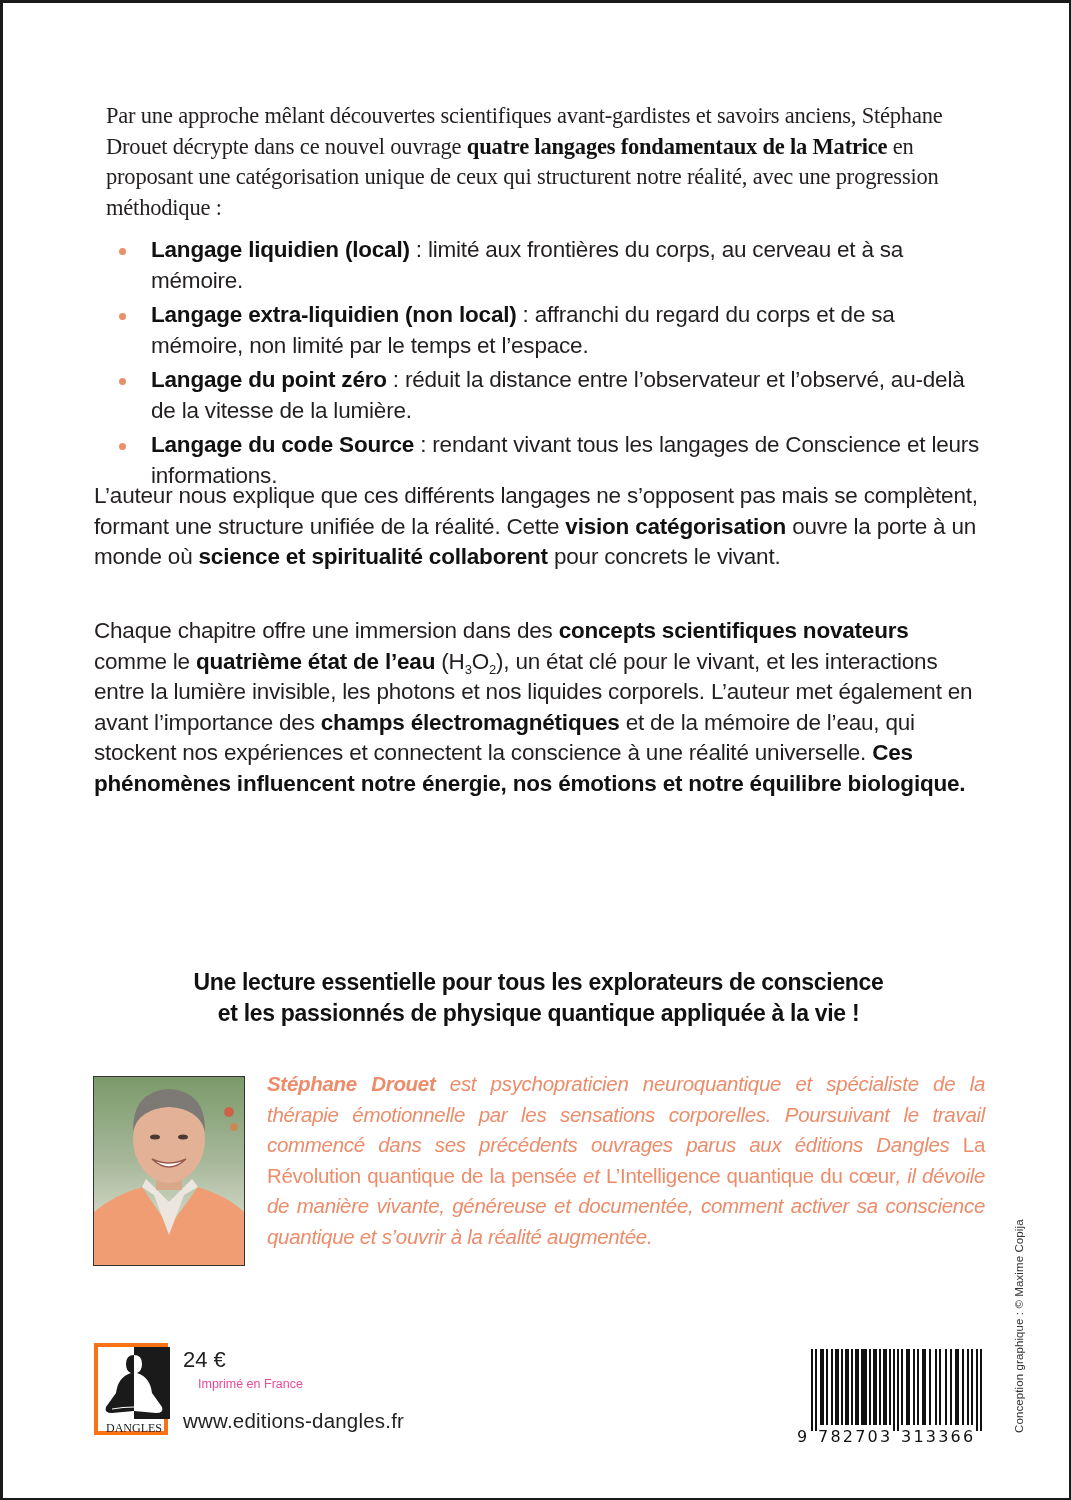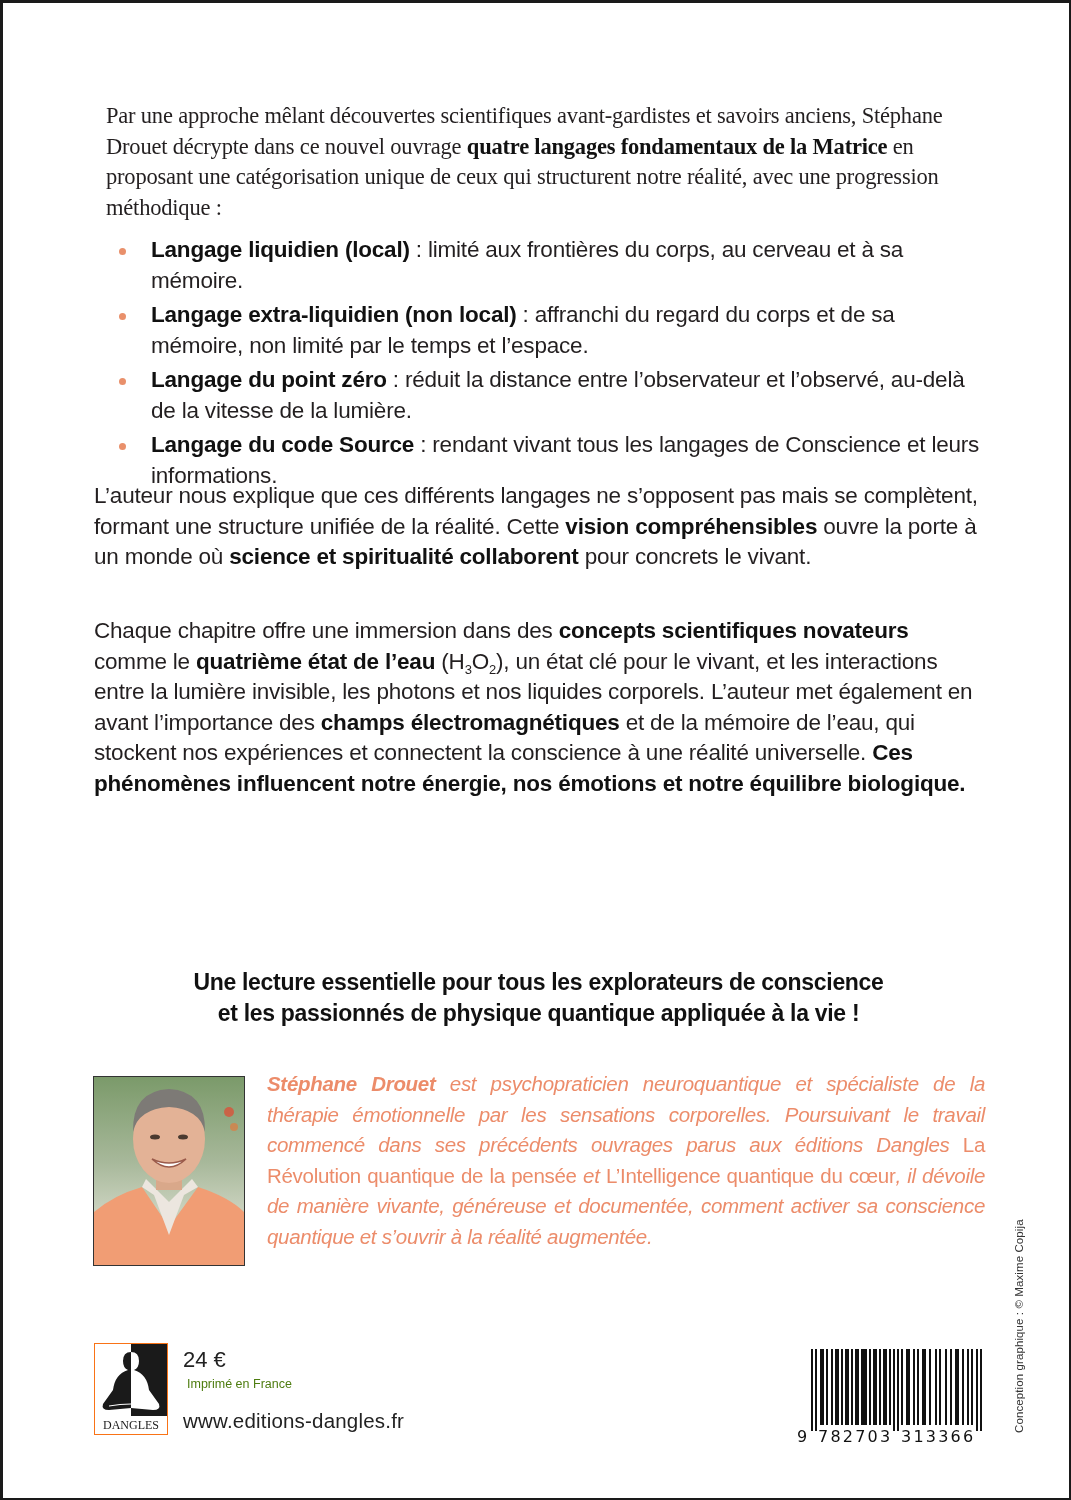--- a/index.html
+++ b/index.html
@@ -46,24 +46,24 @@
     }
     .author-bio b { font-weight: bold; margin-top: 28px; }
     .author-bio .roman { font-style: normal; }
     .credit {
       position: absolute; left: 1010px; top: 1430px; transform-origin: left top;
       transform: rotate(-90deg); white-space: nowrap;
       font-size: 11.5px; color: #333; letter-spacing: 0.1px;
     }
     .logo {
       position: absolute; left: 91px; top: 1340px; width: 74px; height: 92px;
-      border: 1px solid #f97316; box-sizing: border-box; background: #fff;
+      border: 4px solid #f97316; box-sizing: border-box; background: #fff;
     }
     .price { position: absolute; left: 180px; top: 1344px; font-size: 22px; color: #222; }
-    .printed { position: absolute; left: 184px; top: 1374px; font-size: 12.5px; color: #4d7c0f; }
+    .printed { position: absolute; left: 195px; top: 1374px; font-size: 12.5px; color: #ec4899; }
     .website { position: absolute; left: 180px; top: 1406px; font-size: 20.5px; color: #222; letter-spacing: 0.2px; }
     .barcode-wrap { position: absolute; left: 790px; top: 1346px; width: 200px; height: 100px; }
     .barcode-wrap .digits {
       position: absolute; top: 78px; font-family: "DejaVu Sans", sans-serif; font-size: 16px;
       color: #111; letter-spacing: 2.2px; background: #fff;
     }
   </style>
 </head>
 <body>
 
@@ -73,21 +73,21 @@
     <p class="intro"><span>Par une approche mêlant découvertes scientifiques avant-gardistes et savoirs anciens, Stéphane Drouet décrypte dans ce nouvel ouvrage </span><b>quatre langages fondamentaux de la Matrice</b><span> en proposant une catégorisation unique de ceux qui structurent notre réalité, avec une progression méthodique :</span></p>
 
     <ul class="bullets">
       <li><span class="dot"></span><b>Langage liquidien (local)</b><span> : limité aux frontières du corps, au cerveau et à sa mémoire.</span></li>
       <li><span class="dot"></span><b>Langage extra-liquidien (non local)</b><span> : affranchi du regard du corps et de sa mémoire, non limité par le temps et l’espace.</span></li>
       <li><span class="dot"></span><b>Langage du point zéro</b><span> : réduit la distance entre l’observateur et l’observé, au-delà de la vitesse de la lumière.</span></li>
       <li><span class="dot"></span><b>Langage du code Source</b><span> : rendant vivant tous les langages de Conscience et leurs informations.</span></li>
     </ul>
   </div>
 
-  <p class="body-text p2" style="margin:0"><span>L’auteur nous explique que ces différents langages ne s’opposent pas mais se complètent, formant une structure unifiée de la réalité. Cette </span><b>vision compréhensibles</b><span> ouvre la porte à un monde où </span><b>science et spiritualité collaborent</b><span> pour concrets le vivant.</span></p>
+  <p class="body-text p2" style="margin:0"><span>L’auteur nous explique que ces différents langages ne s’opposent pas mais se complètent, formant une structure unifiée de la réalité. Cette </span><b>vision catégorisation</b><span> ouvre la porte à un monde où </span><b>science et spiritualité collaborent</b><span> pour concrets le vivant.</span></p>
 
   <p class="body-text p3" style="margin:0"><span>Chaque chapitre offre une immersion dans des </span><b>concepts scientifiques novateurs</b><span> comme le </span><b>quatrième état de l’eau</b><span><span> (H</span><sub>3</sub><span>O</span><sub>2</sub><span>)</span></span><span>, un état clé pour le vivant, et les interactions entre la lumière invisible, les photons et nos liquides corporels. L’auteur met également en avant l’importance des </span><b>champs électromagnétiques</b><span> et de la mémoire de l’eau, qui stockent nos expériences et connectent la conscience à une réalité universelle. </span><b>Ces phénomènes influencent notre énergie, nos émotions et notre équilibre biologique.</b></p>
 
 
   <div class="tagline">
     <div>Une lecture essentielle pour tous les explorateurs de conscience</div>
     <div>et les passionnés de physique quantique appliquée à la vie !</div>
   </div>
 
   <div class="author-photo">

